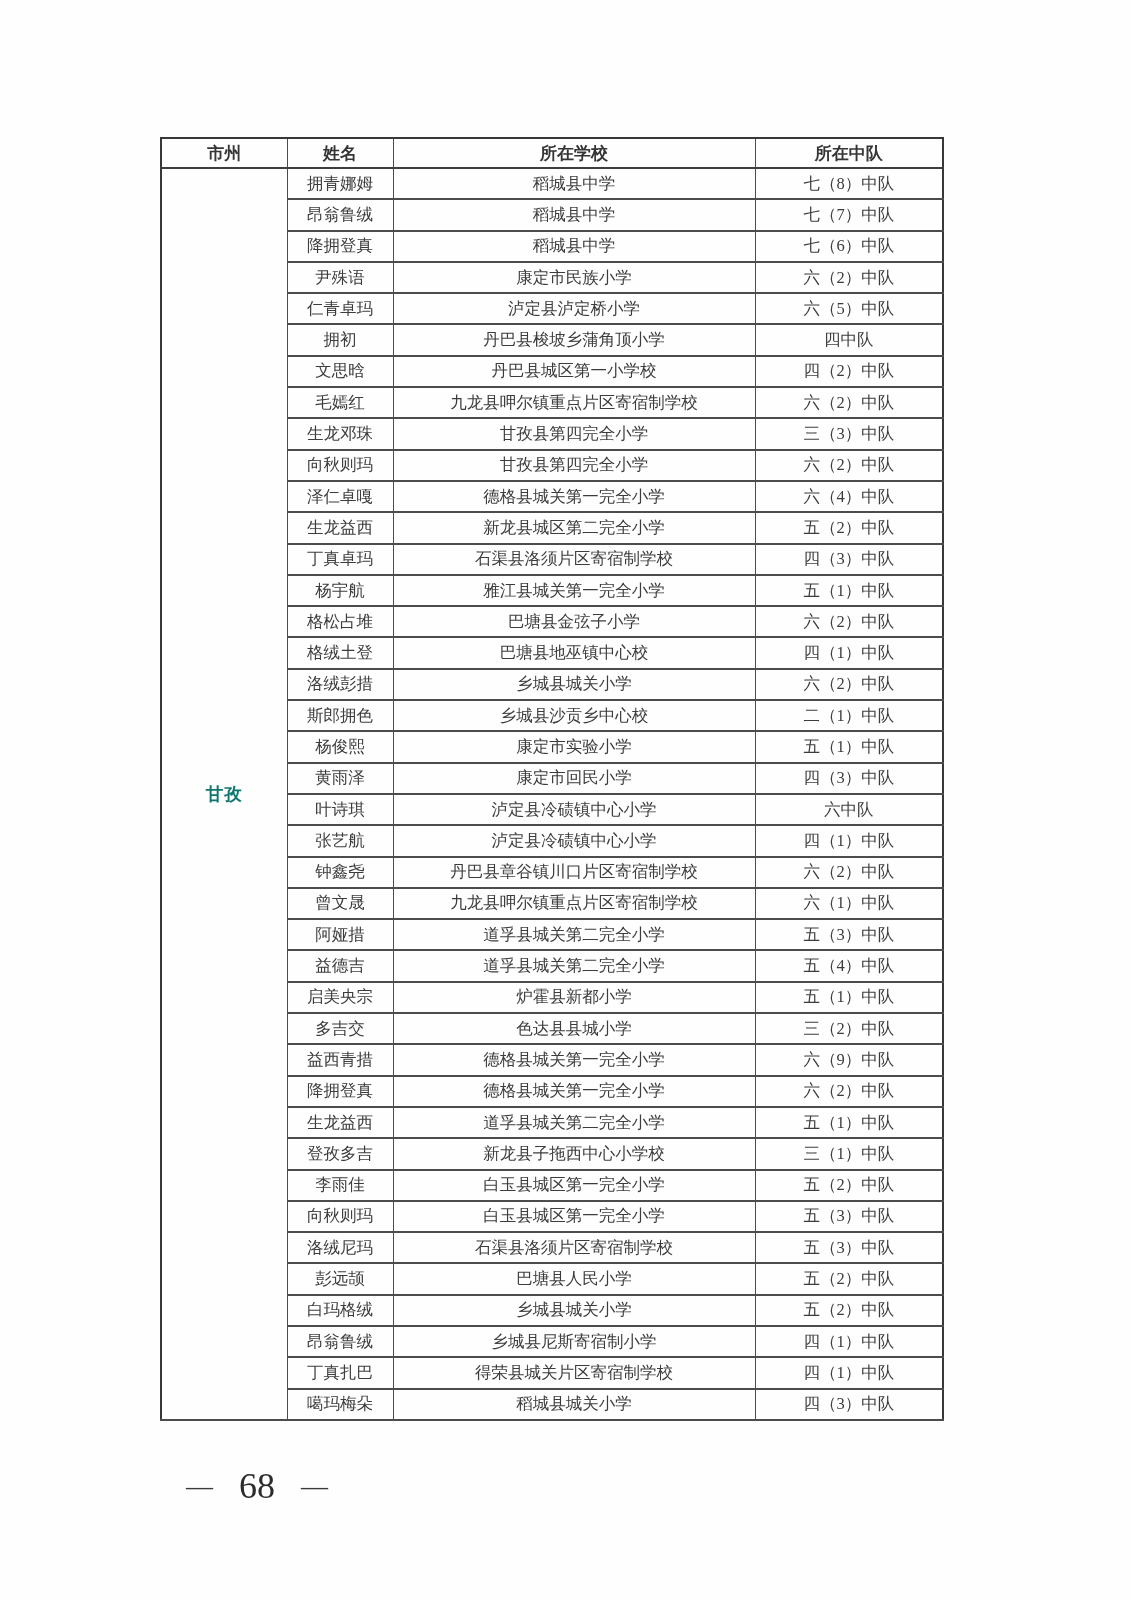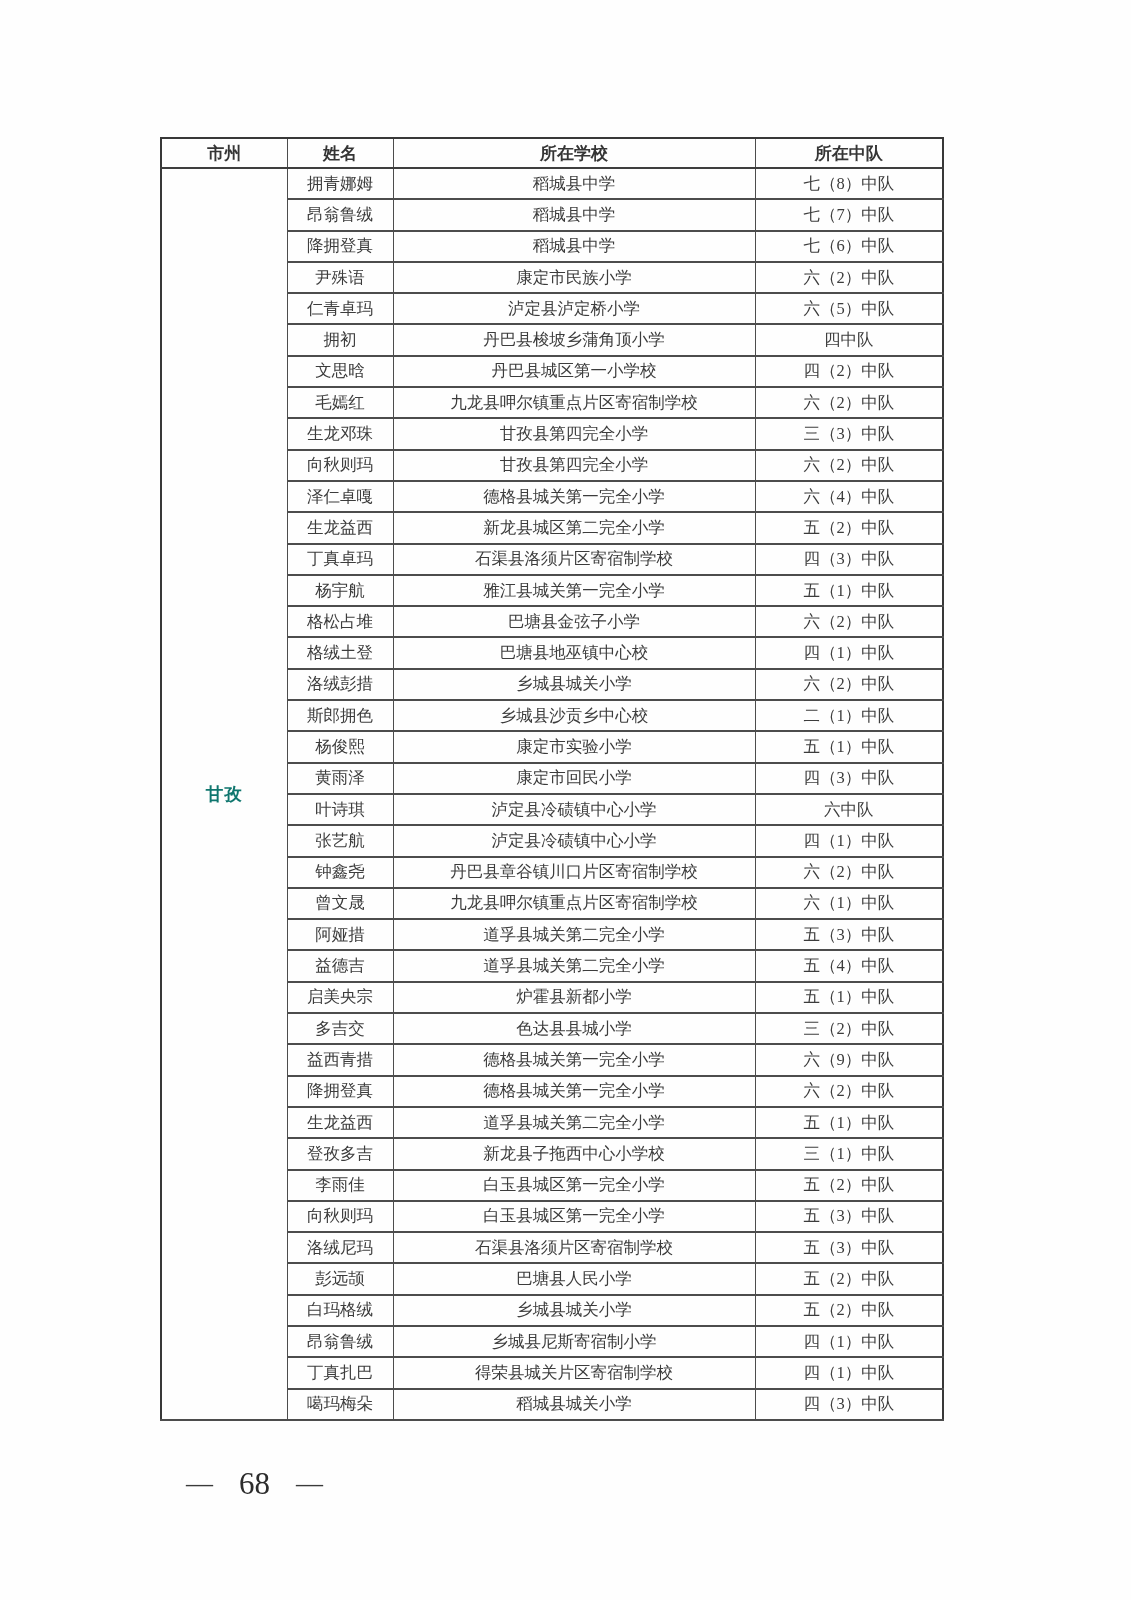--- a/index.html
+++ b/index.html
@@ -64,21 +64,21 @@
     gap: 26px;
     font-family: "Liberation Serif", "DejaVu Serif", serif;
     color: #2c2c2c;
   }
   .page-number .dash {
     font-size: 27px;
     line-height: 1;
     color: #3a3a3a;
   }
   .page-number .num {
-    font-size: 31px;
+    font-size: 36px;
     line-height: 1;
   }
 </style>
 </head>
 <body>
 
 <div class="page">
 
   <table class="award-table">
     <colgroup>

